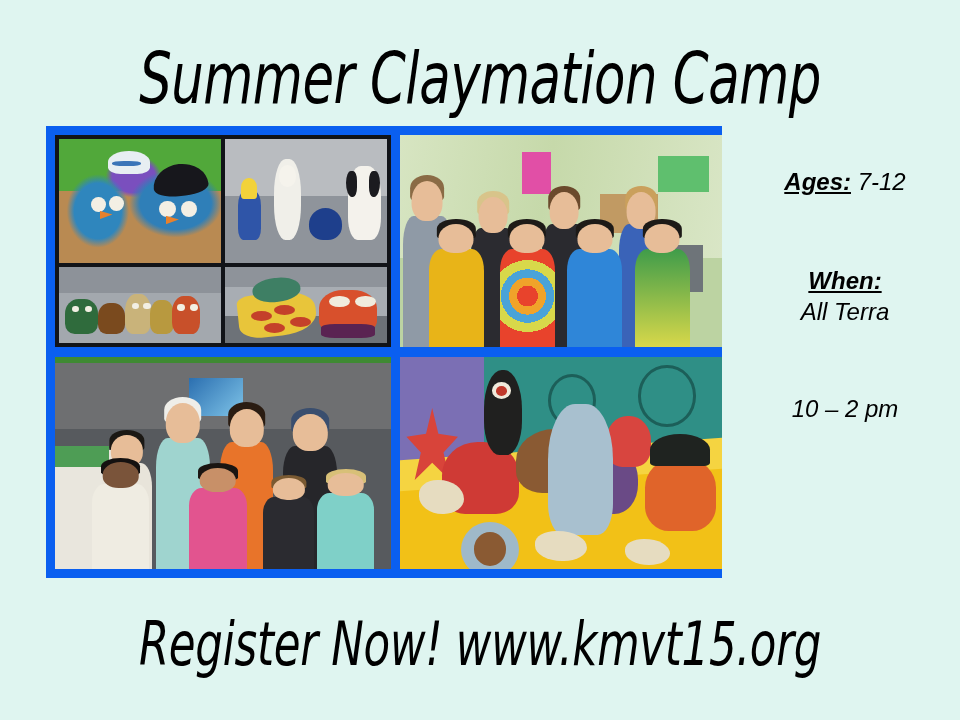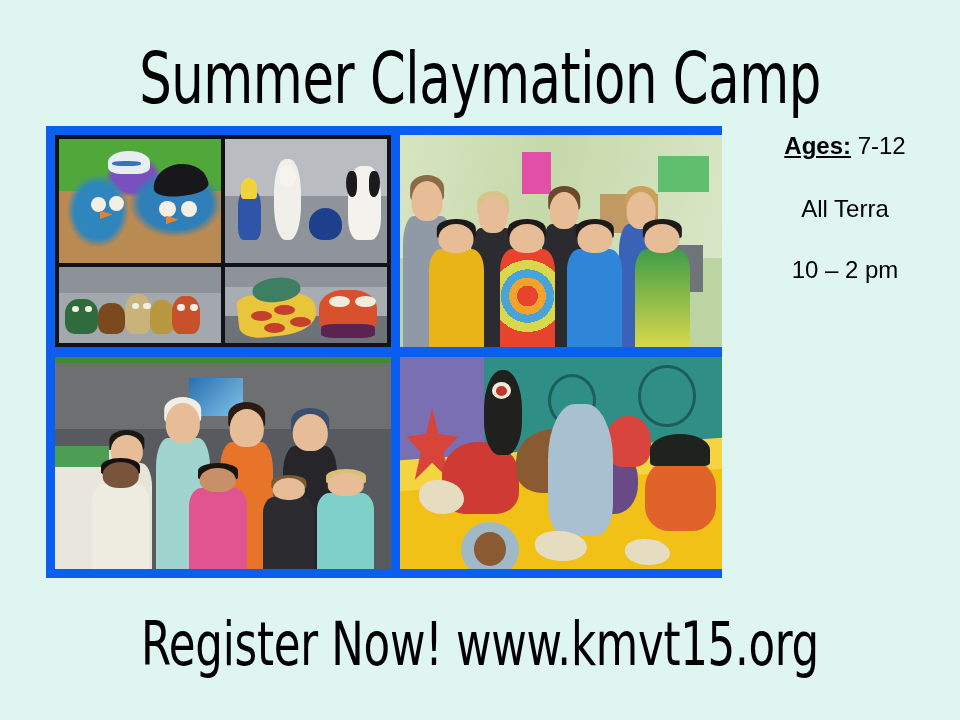--- a/index.html
+++ b/index.html
@@ -2,21 +2,21 @@
 <html><head>
 <meta charset="utf-8">
 <title>Summer Claymation Camp</title>
 <style>
   html,body{margin:0;padding:0;}
   body{
     width:960px;height:720px;overflow:hidden;position:relative;
     background:#dff5f0;
     font-family:"Liberation Sans", sans-serif;
   }
-  .poster{position:absolute;inset:0;}
+  .poster{position:absolute;inset:0;font-style:italic;}
 
   
   #poster-title{
     position:absolute; left:0; top:38px; width:960px;
     text-align:center;
     font-family:"DejaVu Sans Condensed","Liberation Sans Narrow","Liberation Sans",sans-serif;
     font-size:62px; line-height:70px;
     font-weight:400; color:#000;
     letter-spacing:-0.5px;
     transform:scaleX(0.92) scaleY(1.16);
@@ -158,21 +158,21 @@
   .photoBR .pink{left:64%;top:28%;width:14%;height:24%;background:#d8453f;border-radius:48% 48% 36% 36%;}
   .photoBR .orange{left:76%;top:48%;width:22%;height:34%;background:#e0642a;border-radius:40% 40% 34% 34%;}
   .photoBR .orange::before{content:"";position:absolute;left:8%;top:-34%;width:84%;height:44%;background:#1f2320;
       border-radius:50% 50% 10% 10%;}
   .photoBR .monkey{left:19%;bottom:-4%;width:18%;height:26%;background:#9fb9c9;border-radius:50%;}
   .photoBR .monkey::after{content:"";position:absolute;left:22%;top:18%;width:56%;height:62%;background:#8a5a33;border-radius:50%;}
   .photoBR .blobw{position:absolute;background:#e6dcc0;border-radius:42% 58% 46% 54%;}
 
   
   .info{position:absolute;left:730px;top:130px;width:230px;text-align:center;color:#000;}
-  .info .blk{margin-bottom:6px;}
+  .info .blk{margin-bottom:6px;margin-top:36px;}
   .info .hd{font-weight:bold;text-decoration:underline;font-size:24px;line-height:31px;}
   .info .ln{font-size:24px;line-height:31px;font-weight:400;}
   .info .inline-hd{font-weight:bold;text-decoration:underline;}
   .info .inline-val{font-weight:400;text-decoration:none;}
   .gap-s{height:26px;}
   .gap-m{height:24px;}
 </style>
 </head>
 <body>
 
@@ -337,20 +337,21 @@
 
   <div class="info">
 
     <div class="blk">
       <div class="ln"><span class="inline-hd">Ages:</span><span class="inline-val"> 7-12</span></div>
     </div>
 
     <div class="gap-s"></div>
 
     <div class="blk">
+      <div class="hd">When:</div>
       <div class="ln">All Terra</div>
     </div>
 
     <div class="gap-m"></div>
 
     <div class="blk">
       <div class="ln">10 – 2 pm</div>
     </div>
 
     <div class="gap-m"></div>

